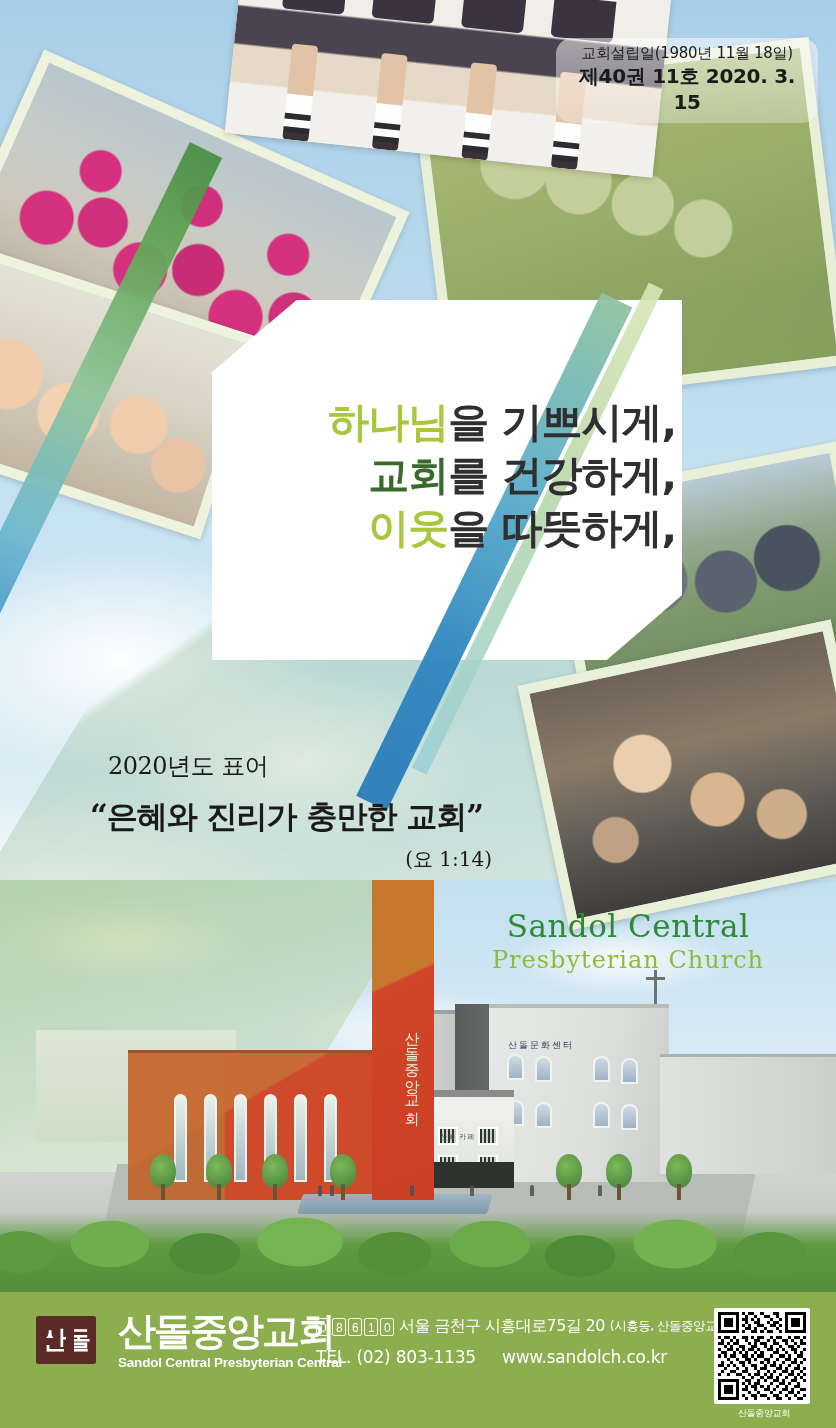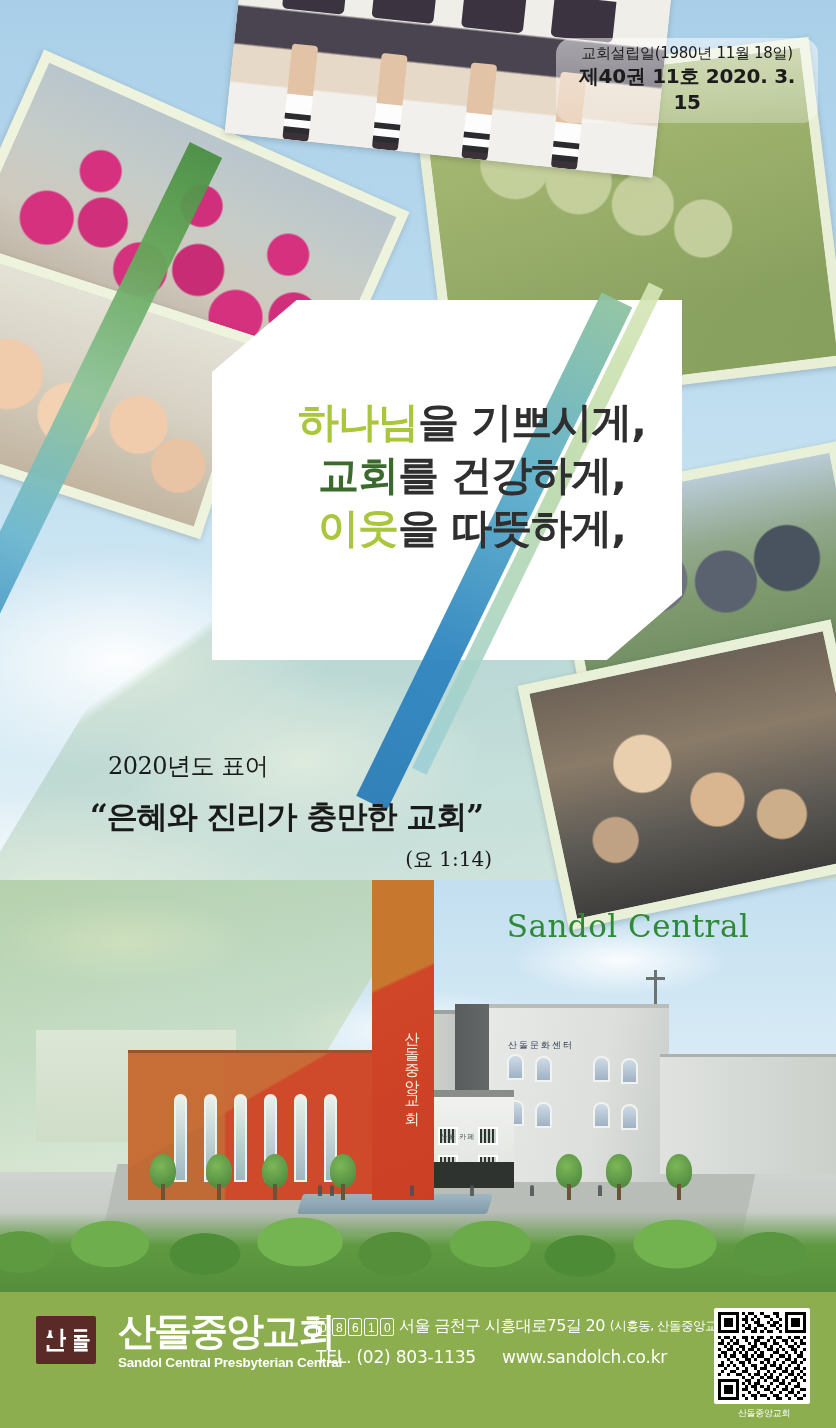--- a/index.html
+++ b/index.html
@@ -223,21 +223,21 @@
   .header-date .l1{font-size:15px;letter-spacing:-.3px;}
   .header-date .l2{font-size:20px;font-weight:bold;letter-spacing:-.3px;}
 
   .slogan{
     position:absolute;left:236px;top:396px;width:440px;
     font-family:"DejaVu Sans","Liberation Sans",sans-serif;
     font-weight:bold;font-size:41px;line-height:1.29;
     color:#2f2f2f;letter-spacing:-1px;
     text-align:left;
   }
-  .slogan div{white-space:nowrap;}
+  .slogan div{white-space:nowrap;text-align:right;}
   .sl-1{padding-left:62px;}
   .sl-2{padding-left:82px;}
   .sl-3{padding-left:82px;}
   .sl-4{padding-left:82px;}
   .k1{color:#a9c63c;}
   .k2{color:#3a6b2c;}
   .k3{color:#a9c63c;}
   .k4{color:#4e9340;}
 
   .motto{
@@ -437,20 +437,21 @@
   </div>
 
   <div class="motto">
     <div class="m-year">2020년도 표어</div>
     <div class="m-main">“은혜와 진리가 충만한 교회”</div>
     <div class="m-ref">(요 1:14)</div>
   </div>
 
   <div class="eng-name">
     <div class="e1">Sandol Central</div>
+    <div class="e2">Presbyterian  Church</div>
   </div>
 
   <div class="footer">
     <div class="logo-mark">
       <div class="lm-txt">산돌</div>
     </div>
     <div class="brand">
       <div class="b-ko">산돌중앙교회</div>
       <div class="b-en">Sandol Central Presbyterian Central</div>
     </div>

